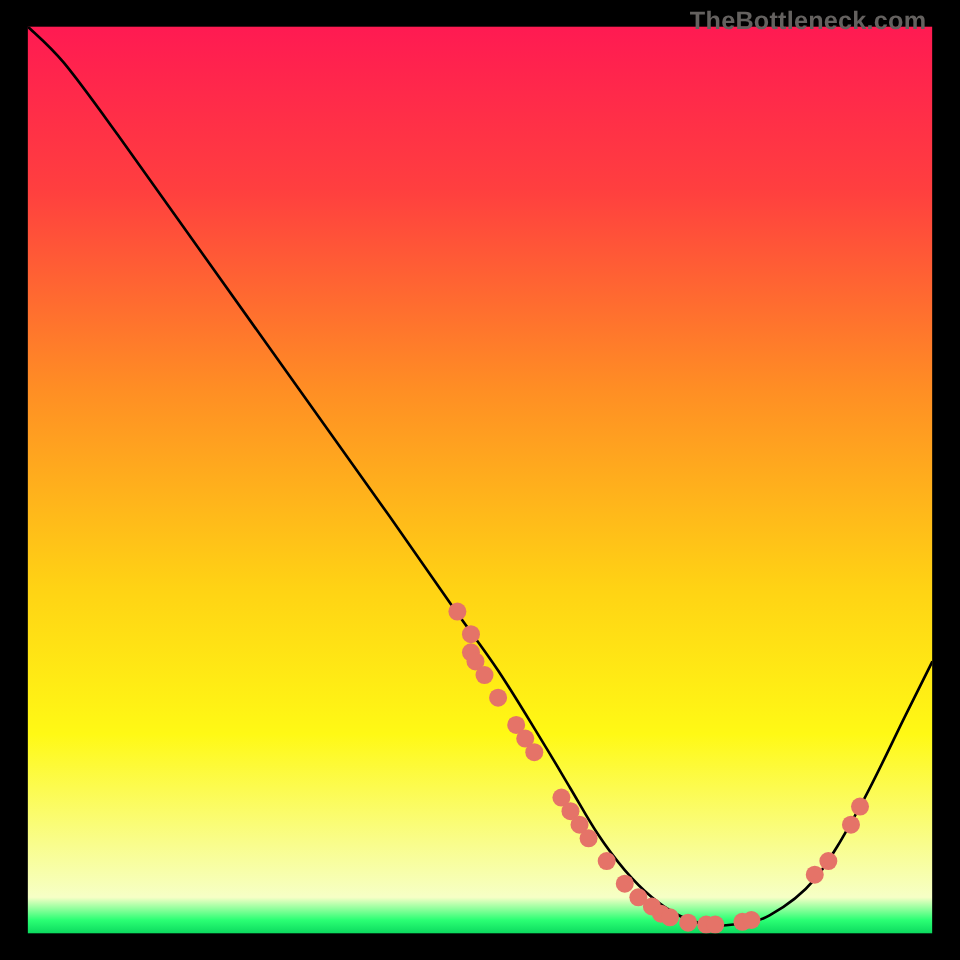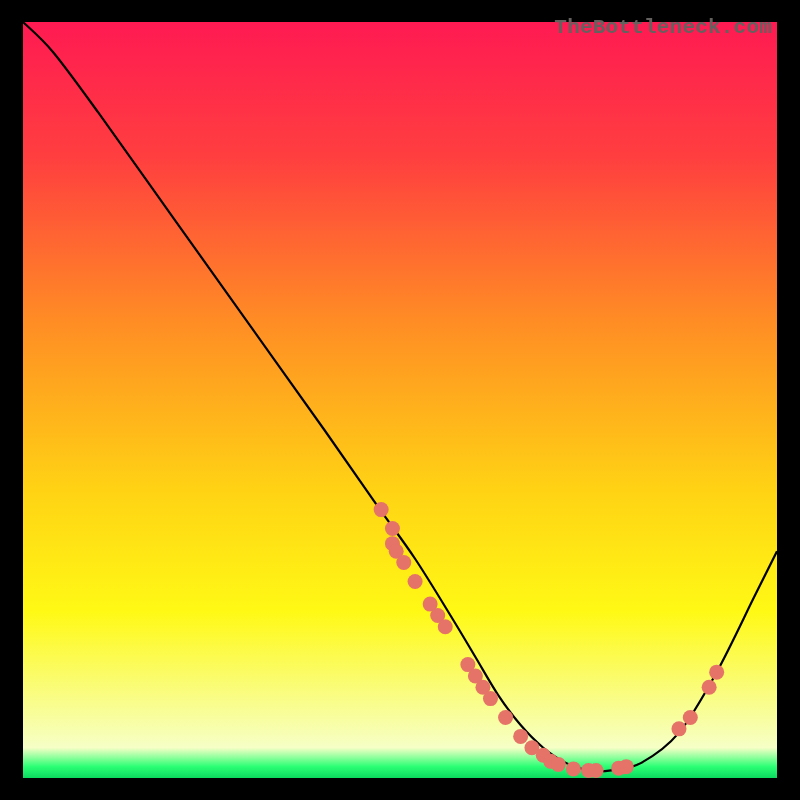--- a/index.html
+++ b/index.html
@@ -20,23 +20,23 @@
   }
   .plot {
     position: absolute;
     left: 0;
     top: 0;
     width: 754px;
     height: 756px;
   }
   .watermark {
     position: absolute;
-    top: 16px;
+    top: 6px;
     right: 28px;
-    font-family: Liberation Mono, monospace;
+    font-family: Liberation Sans, sans-serif;
     font-size: 21px;
     font-weight: 600;
     color: #64615f;
     letter-spacing: 0.2px;
     text-align: center;
   }
 </style>
 </head>
 <body>
 

